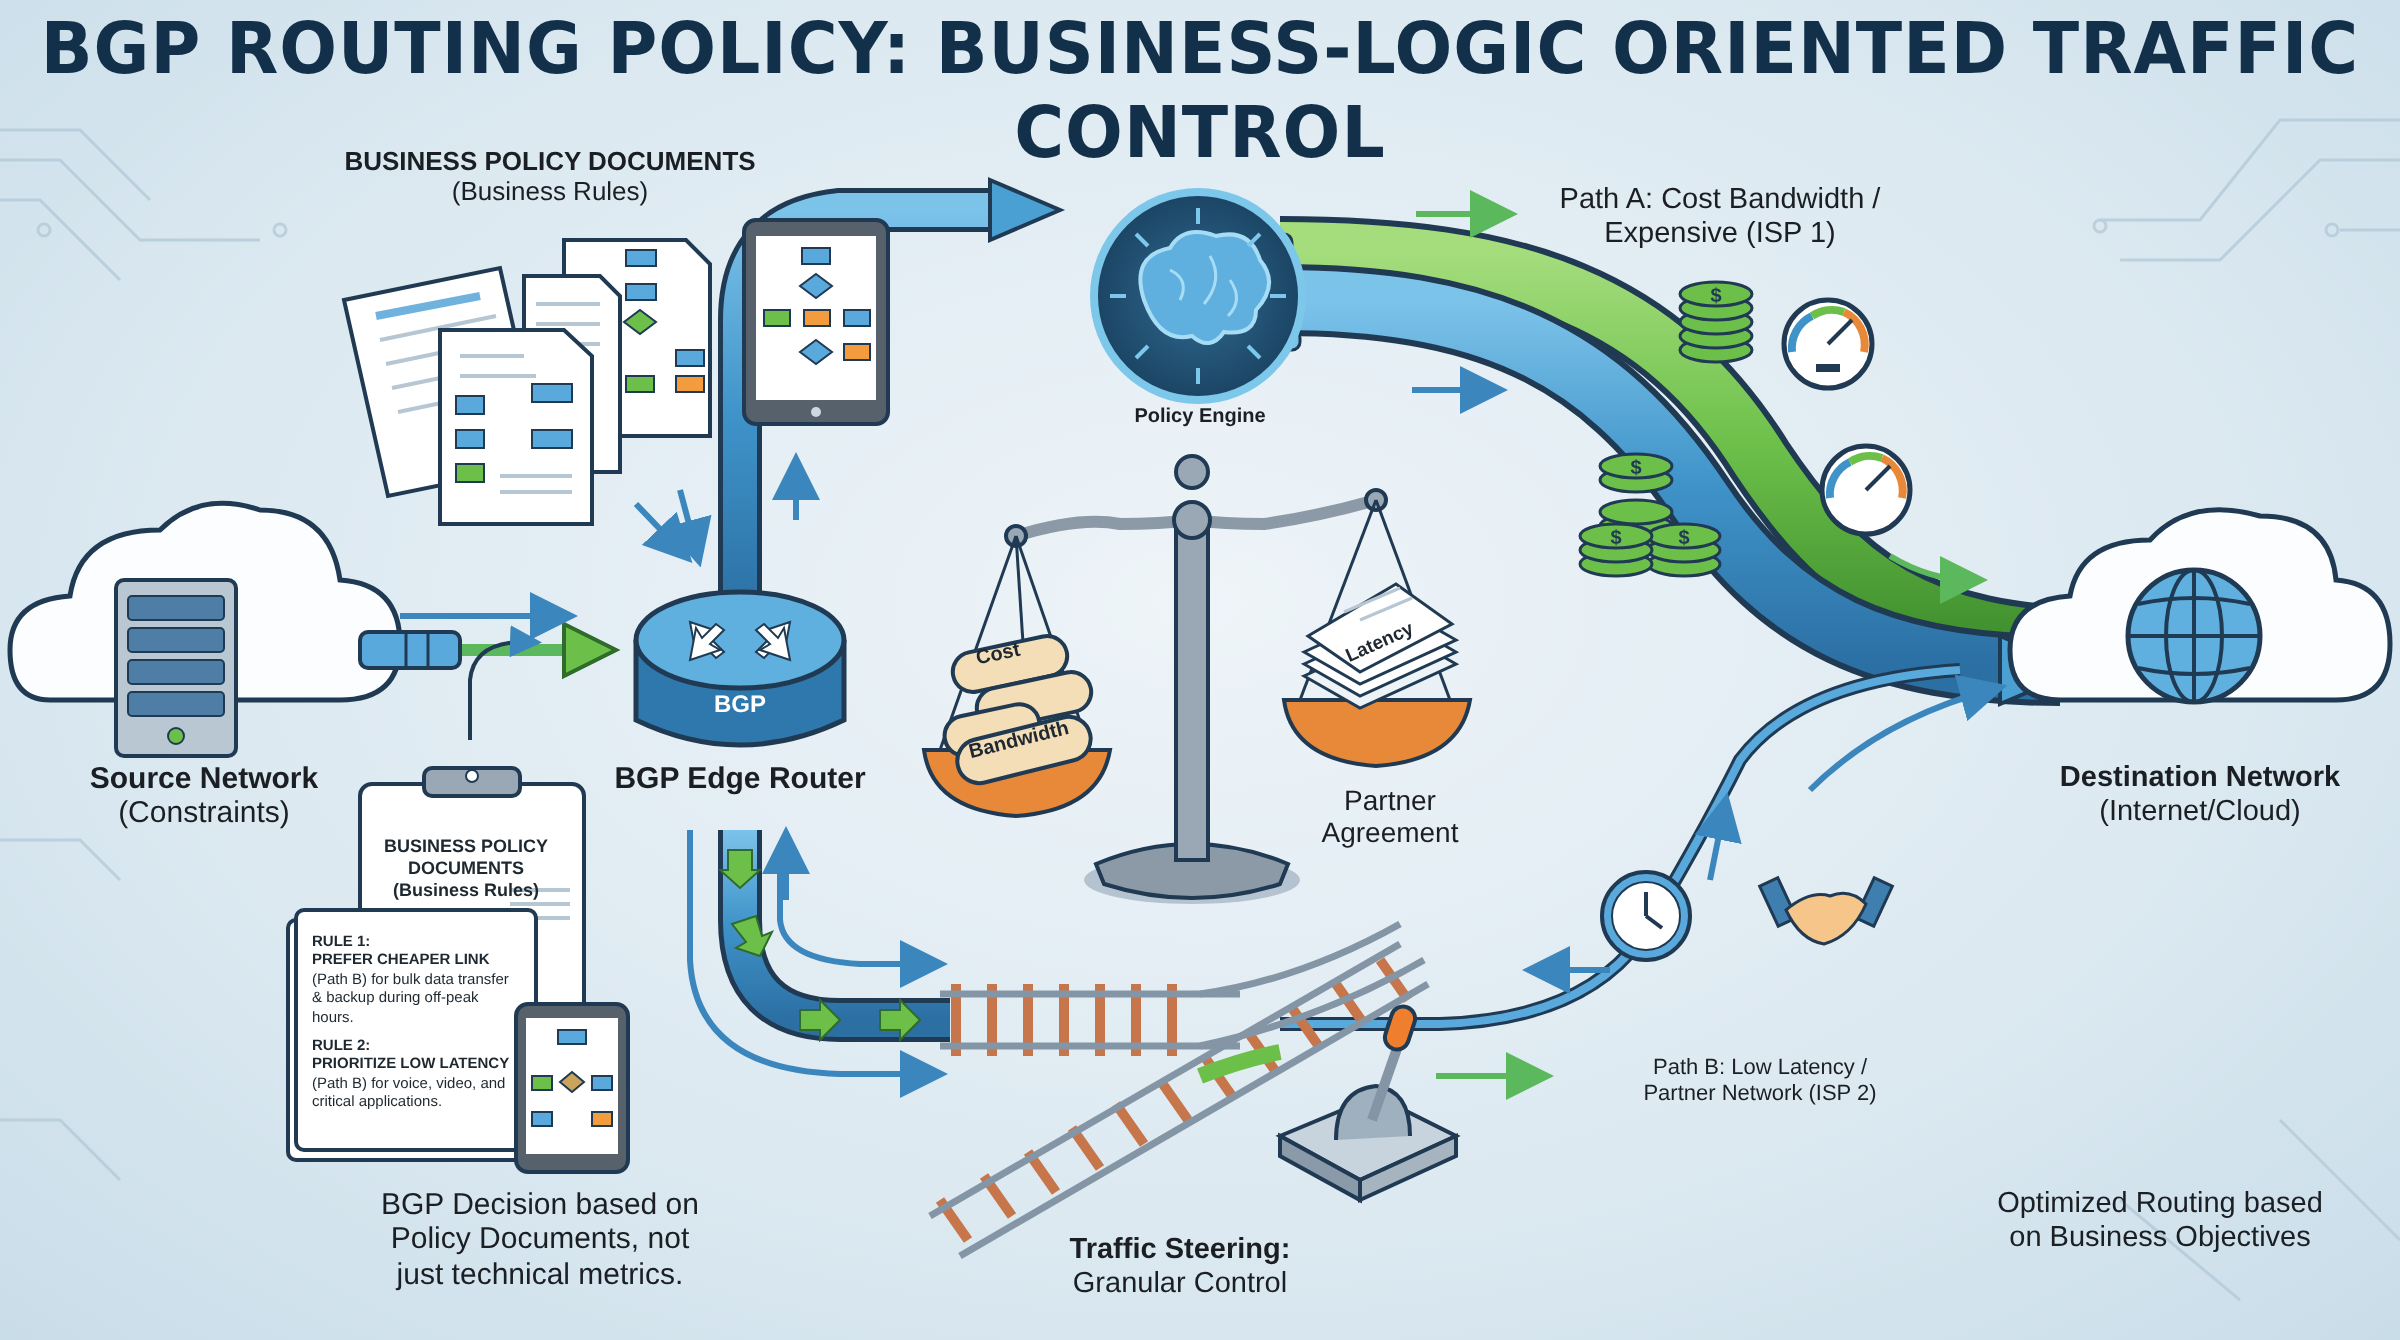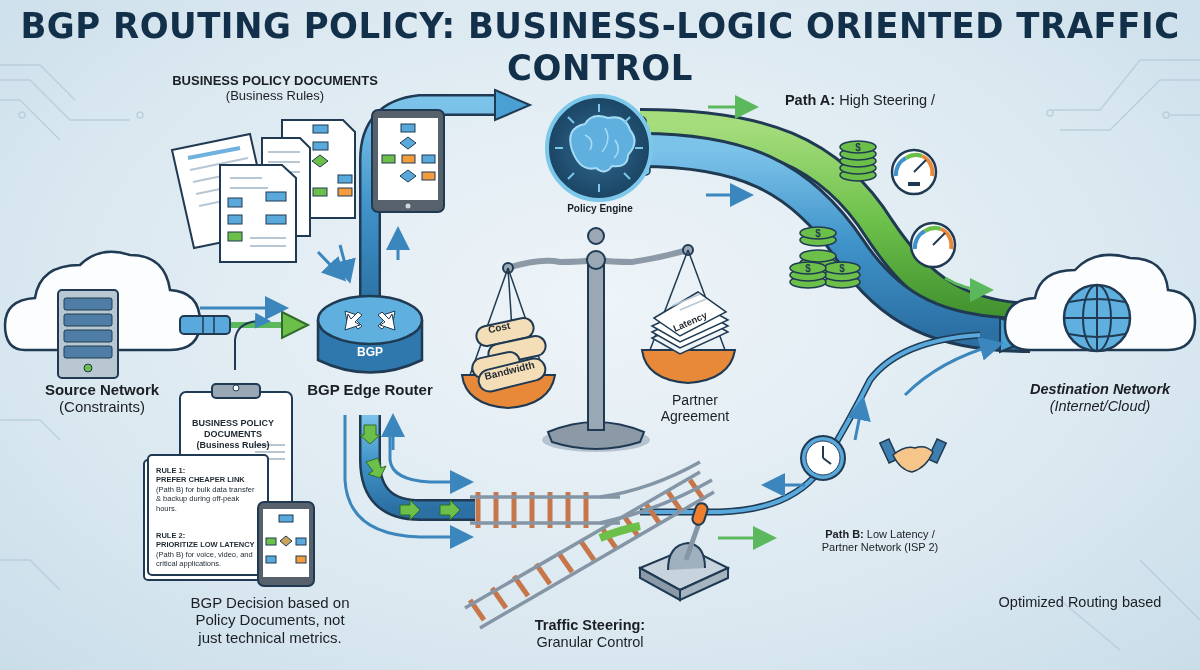--- a/index.html
+++ b/index.html
@@ -1,21 +1,21 @@
 <!DOCTYPE html>
 <html><head>
 <meta charset="utf-8">
 <style>
   html,body{margin:0;padding:0;}
   body{width:1200px;height:670px;overflow:hidden;background:#dbe8f0;font-family:"Liberation Sans",sans-serif;}
   #stage{position:relative;width:1200px;height:670px;background:radial-gradient(ellipse at 50% 45%,#eef4f8 0%,#dce9f1 60%,#c9dde9 100%);overflow:hidden;}
   .abs{position:absolute;}
   .title{left:0;top:6px;width:1200px;text-align:center;font-family:"DejaVu Sans",sans-serif;font-weight:bold;font-size:34px;letter-spacing:0.5px;color:#12304a;transform:scaleY(1.05);}
   .lbl{color:#1b1f24;text-align:center;line-height:1.15;}
-  .lbl b{font-weight:bold;text-align:right;}
+  .lbl b{font-weight:normal;text-align:right;}
   .bold{font-weight:bold;}
   svg{position:absolute;left:0;top:0;}
   .cb-head{left:178px;top:418px;width:110px;text-align:center;font-size:9px;font-weight:bold;color:#1e2830;line-height:1.2;}
 </style>
 </head>
 <body>
 
 <div id="stage">
 
   <svg width="1200" height="670" viewBox="0 0 1200 670">
@@ -380,51 +380,52 @@
   <div class="abs title">BGP ROUTING POLICY: BUSINESS-LOGIC ORIENTED TRAFFIC CONTROL</div>
 
   <div class="abs lbl" style="left:160px;top:74px;width:230px;">
     <div class="bold" style="font-size:13px;">BUSINESS POLICY DOCUMENTS</div>
     <div style="font-size:13px;">(Business Rules)</div>
   </div>
 
   <div class="abs lbl bold" style="left:520px;top:203px;width:160px;font-size:10px;">Policy Engine</div>
 
   <div class="abs lbl" style="left:750px;top:92px;width:220px;font-size:14.5px;">
-    <div><b>Path A:</b> <span>High Steering /</span></div>
+    <div><b>Path A:</b> <span>Cost Bandwidth /</span></div>
+    <div>Expensive (ISP 1)</div>
   </div>
 
   <div class="abs lbl" style="left:0px;top:381px;width:204px;font-size:15px;text-align:center;">
     <div class="bold">Source Network</div>
     <div>(Constraints)</div>
   </div>
 
   <div class="abs lbl bold" style="left:325px;top:346px;width:90px;font-size:12px;color:#ffffff;">BGP</div>
   <div class="abs lbl bold" style="left:290px;top:381px;width:160px;font-size:15px;">BGP Edge Router</div>
 
   <div class="abs bold" style="left:488px;top:322px;font-size:10px;color:#1f2830;transform:rotate(-12deg);">Cost</div>
   <div class="abs bold" style="left:484px;top:365px;font-size:10px;color:#1f2830;transform:rotate(-14deg);">Bandwidth</div>
   <div class="abs bold" style="left:672px;top:316px;font-size:9.5px;color:#1f2830;transform:rotate(-24deg);">Latency</div>
   <div class="abs lbl" style="left:640px;top:392px;width:110px;font-size:14px;">
     <div>Partner</div>
     <div>Agreement</div>
   </div>
 
-  <div class="abs lbl" style="left:1000px;top:381px;width:200px;font-size:14.5px;font-style:italic;">
+  <div class="abs lbl" style="left:1000px;top:381px;width:200px;font-size:14.5px;">
     <div class="bold">Destination Network</div>
     <div>(Internet/Cloud)</div>
   </div>
 
   <div class="abs cb-head">
     <div>BUSINESS POLICY</div>
     <div>DOCUMENTS</div>
     <div>(Business Rules)</div>
   </div>
   <div class="abs" style="left:156px;top:466px;width:104px;font-size:7.5px;color:#1e2830;line-height:1.25;">
-    <div style="margin-bottom:18px;">
+    <div style="margin-bottom:5px;">
       <div class="bold">RULE 1:</div>
       <div class="bold">PREFER CHEAPER LINK</div>
       <div>(Path B) for bulk data transfer &amp; backup during off-peak hours.</div>
     </div>
     <div>
       <div class="bold">RULE 2:</div>
       <div class="bold">PRIORITIZE LOW LATENCY</div>
       <div>(Path B) for voice, video, and critical applications.</div>
     </div>
   </div>
@@ -440,14 +441,15 @@
   </div>
 
   <div class="abs lbl" style="left:170px;top:594px;width:200px;font-size:15px;">
     <div>BGP Decision based on</div>
     <div>Policy Documents, not</div>
     <div>just technical metrics.</div>
   </div>
 
   <div class="abs lbl" style="left:975px;top:594px;width:210px;font-size:14.5px;">
     <div>Optimized Routing based</div>
+    <div>on Business Objectives</div>
   </div>
 </div>
 
 </body></html>

